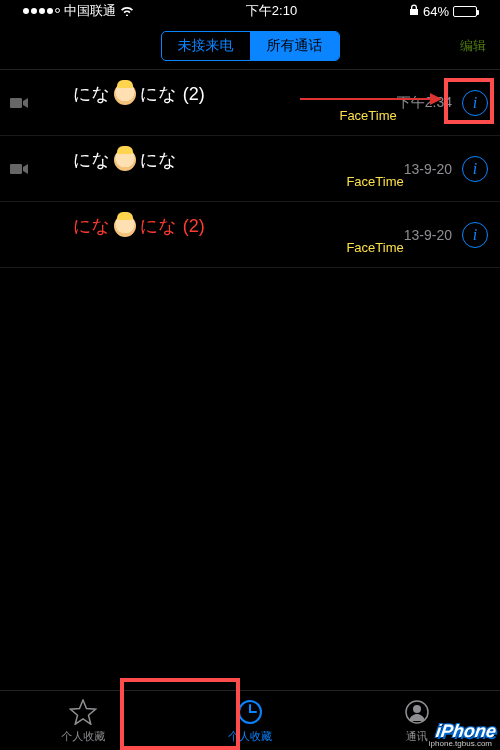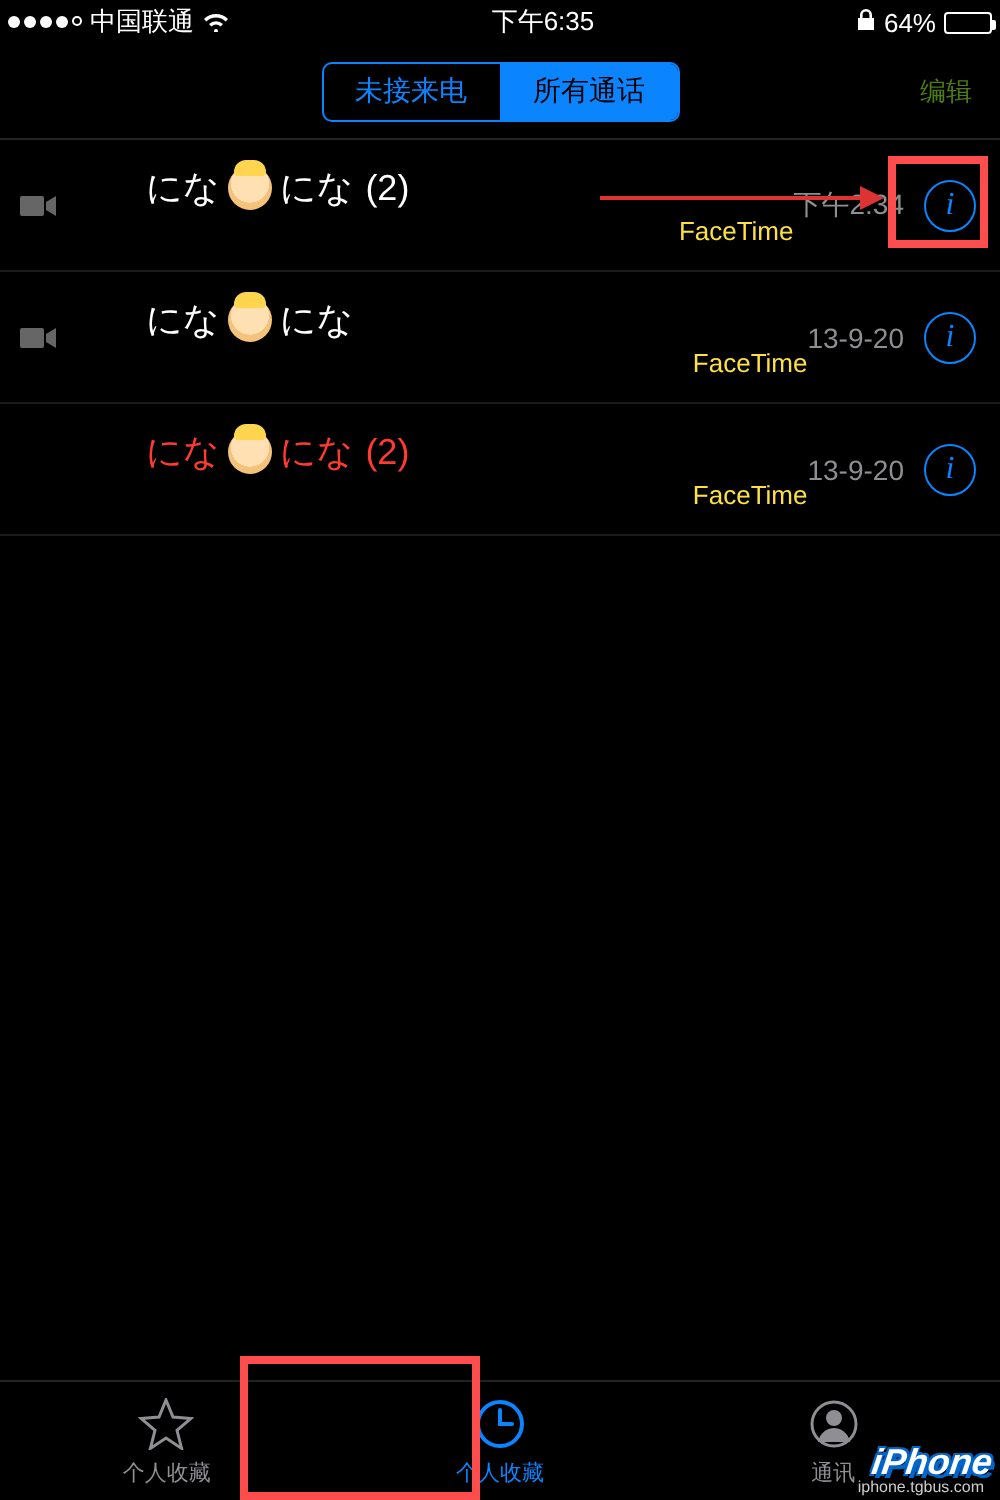--- a/index.html
+++ b/index.html
@@ -10,21 +10,21 @@
       color: #fff;
       font-family: -apple-system, "Helvetica Neue", sans-serif;
       overflow: hidden;
       position: relative;
     }
     .status-bar {
       height: 22px;
       display: flex;
       align-items: center;
       justify-content: space-between;
-      padding: 0 4px;
+      padding: 0 23px;
       font-size: 13px;
       color: #fff;
     }
     .status-left { display: flex; align-items: center; gap: 4px; }
     .status-right { display: flex; align-items: center; gap: 4px; }
     .signal-dots { display: flex; gap: 2px; }
     .dot { width: 6px; height: 6px; border-radius: 50%; background: #fff; }
     .dot.empty { background: transparent; border: 1px solid #fff; width: 5px; height: 5px; }
     .battery {
       width: 24px; height: 11px; border: 1px solid #fff; border-radius: 2px;
@@ -209,21 +209,21 @@
         <span class="dot"></span>
         <span class="dot empty"></span>
     </span>
     <span>中国联通</span>
     <span>
       <svg width="14" height="11" viewBox="0 0 14 11">
           <path d="M7 9.5a1 1 0 100 2 1 1 0 000-2zM3.5 7a5 5 0 017 0l-1.2 1.2a3.3 3.3 0 00-4.6 0zM1 4.5a8.5 8.5 0 0112 0L11.8 5.7a6.8 6.8 0 00-9.6 0z" fill="#fff"></path>
         </svg>
     </span>
   </div>
-  <div>下午6:35</div>
+  <div>下午2:10</div>
   <div class="status-right">
     <span>
       <svg width="10" height="12" viewBox="0 0 10 12">
           <path d="M2 5V3.5a3 3 0 016 0V5h1v6H1V5h1zm1.3 0h3.4V3.5a1.7 1.7 0 00-3.4 0V5z" fill="#fff"></path>
         </svg>
     </span>
     <span>64%</span>
     <span class="battery"><span class="battery-fill"></span></span>
   </div>
 </div>

